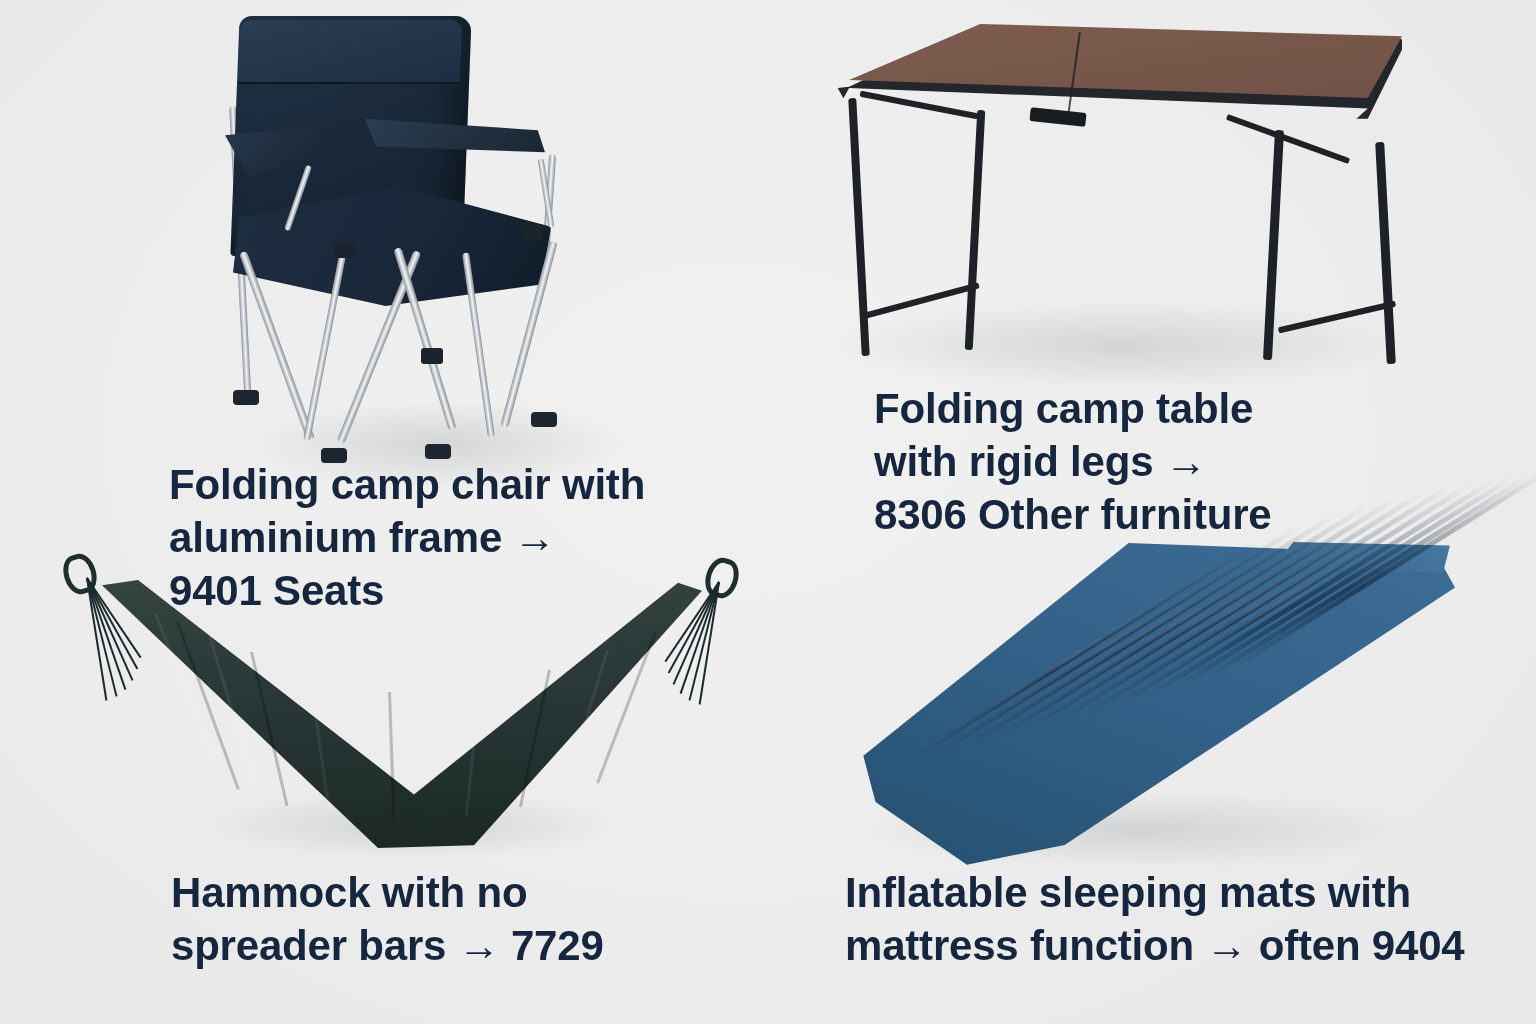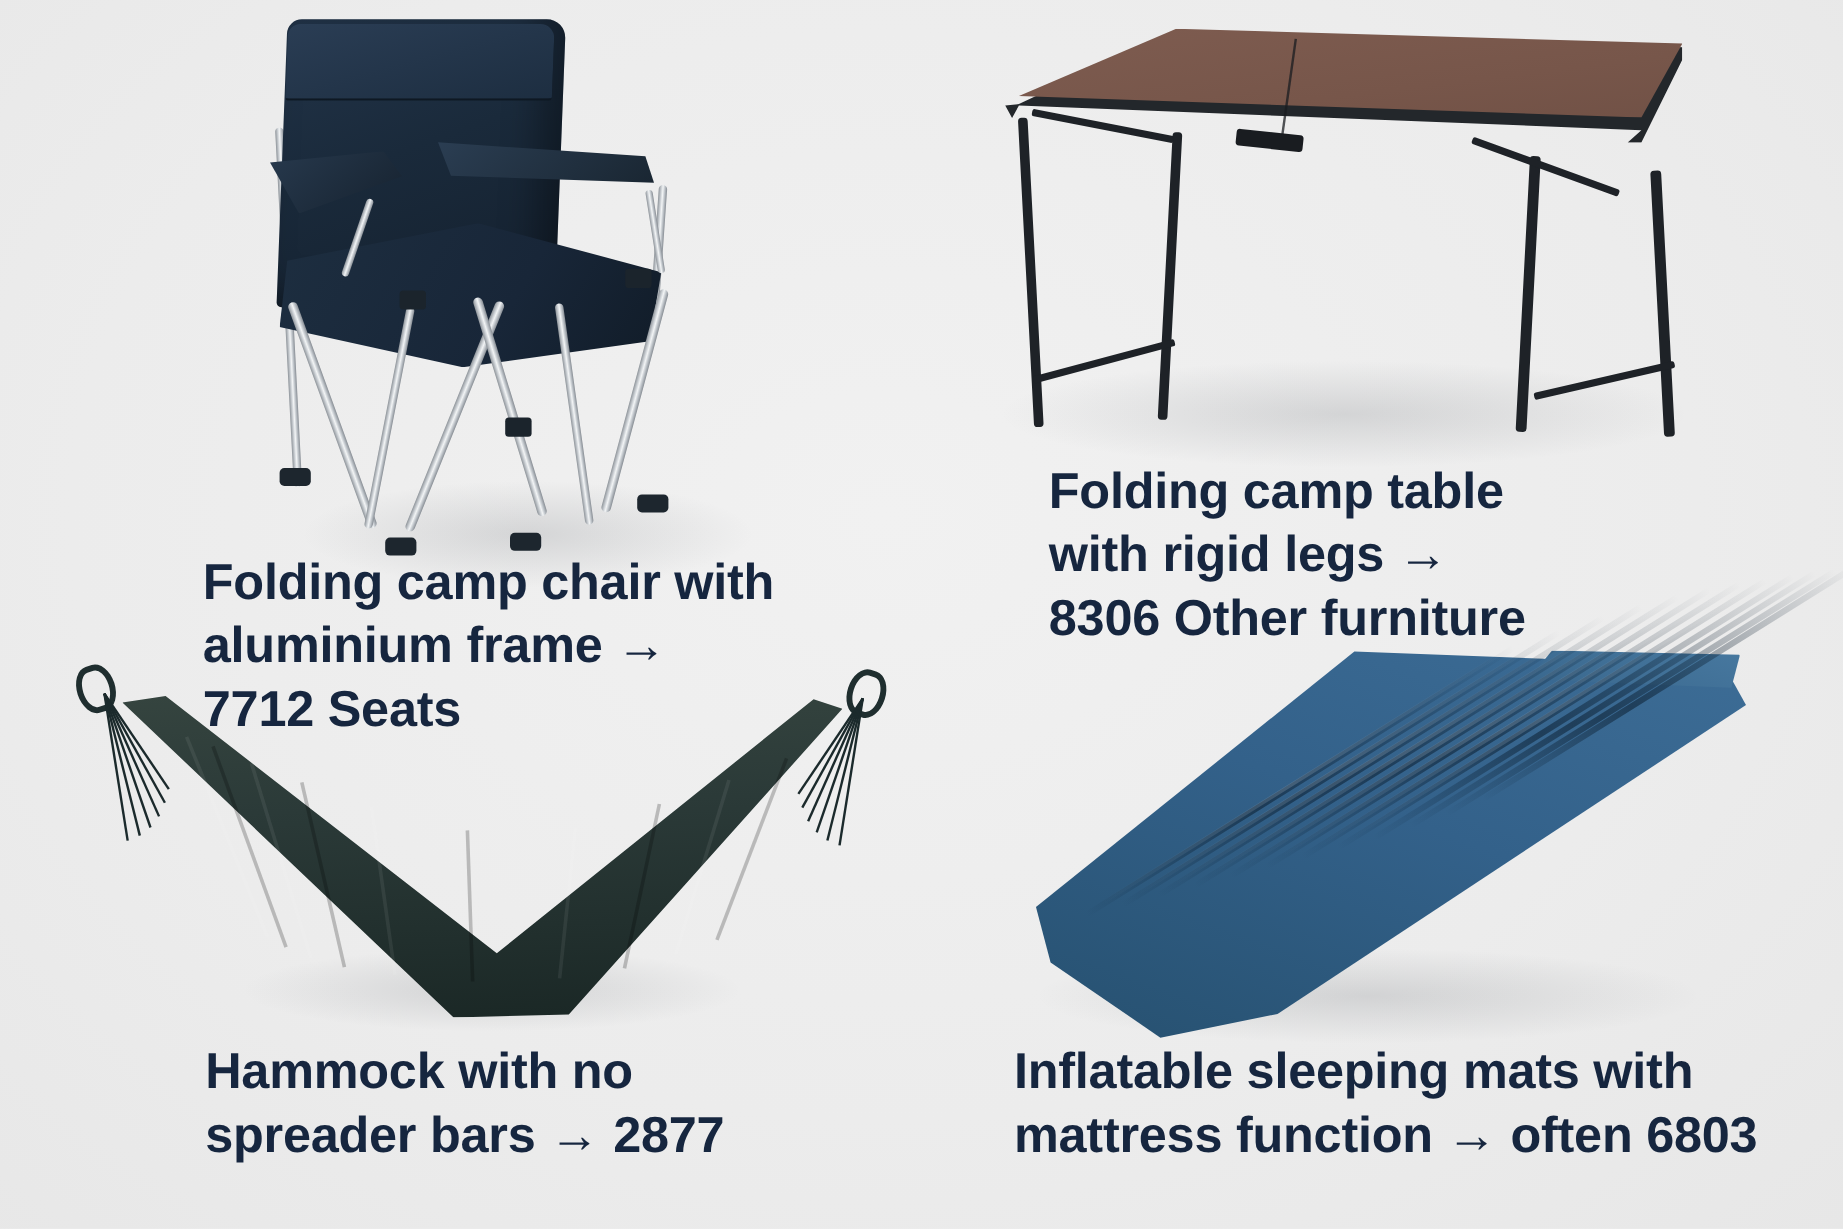--- a/index.html
+++ b/index.html
@@ -273,25 +273,25 @@
     <div class="rib" style="left:270px; top:166px; width:420px; transform:rotate(-32deg);"></div>
     <div class="hi" style="left:282px; top:158px; width:408px; transform:rotate(-32deg);"></div>
     <div class="rib" style="left:300px; top:158px; width:412px; transform:rotate(-32deg);"></div>
     <div class="rib" style="left:330px; top:148px; width:398px; transform:rotate(-32deg);"></div>
     <div class="rib" style="left:360px; top:138px; width:382px; transform:rotate(-32deg);"></div>
     <div class="rib" style="left:390px; top:126px; width:366px; transform:rotate(-32deg);"></div>
   </div>
 
   <div class="caption cap-chair">Folding camp chair with
 aluminium frame →
-7712 Seats</div>
+9401 Seats</div>
 
   <div class="caption cap-table">Folding camp table
 with rigid legs →
 8306 Other furniture</div>
 
   <div class="caption cap-hammock">Hammock with no
-spreader bars → 2877</div>
+spreader bars → 7729</div>
 
   <div class="caption cap-mat">Inflatable sleeping mats with
-mattress function → often 6803</div>
+mattress function → often 9404</div>
 
 </div>
 
 </body></html>

